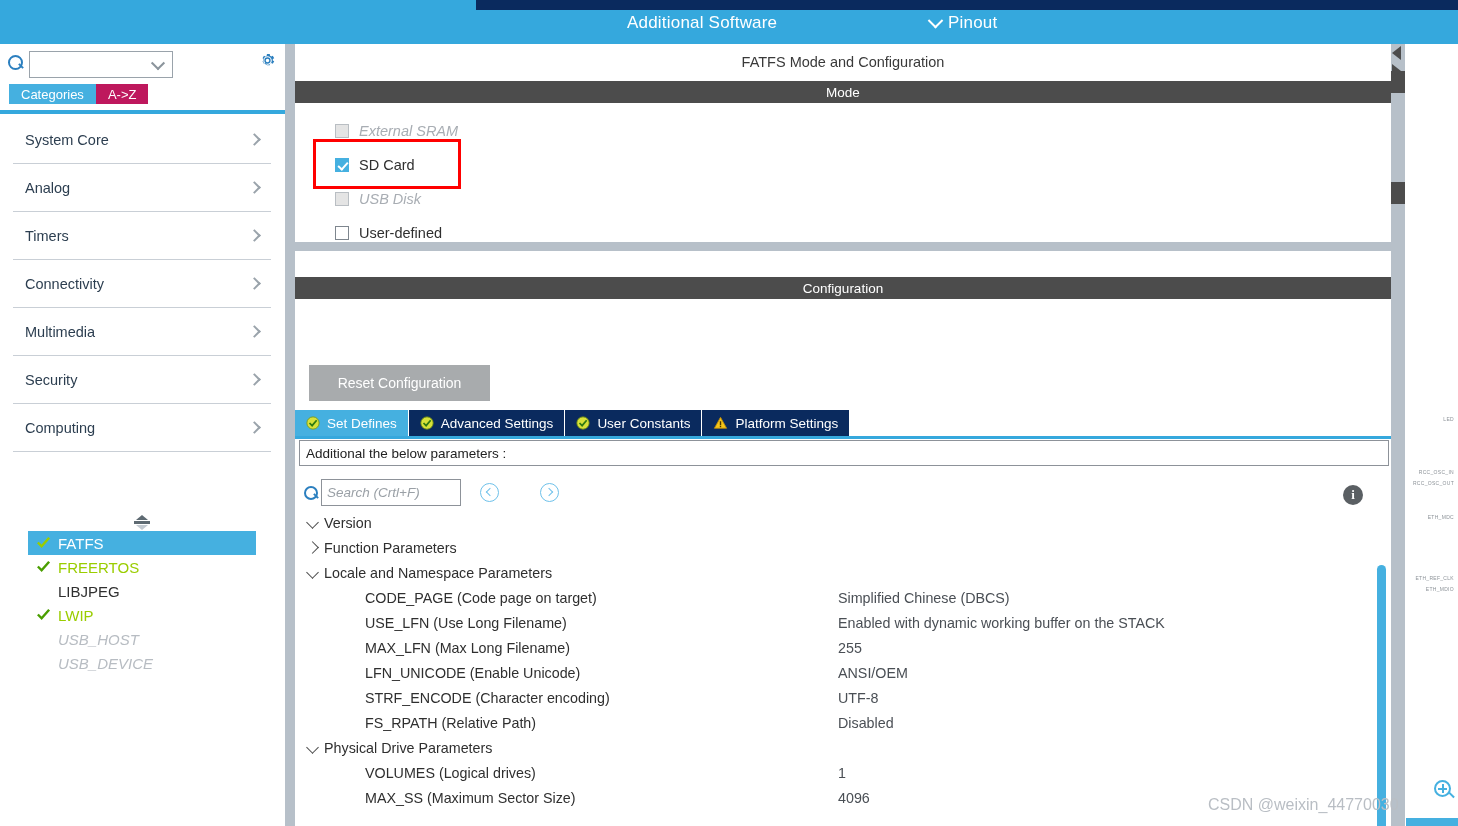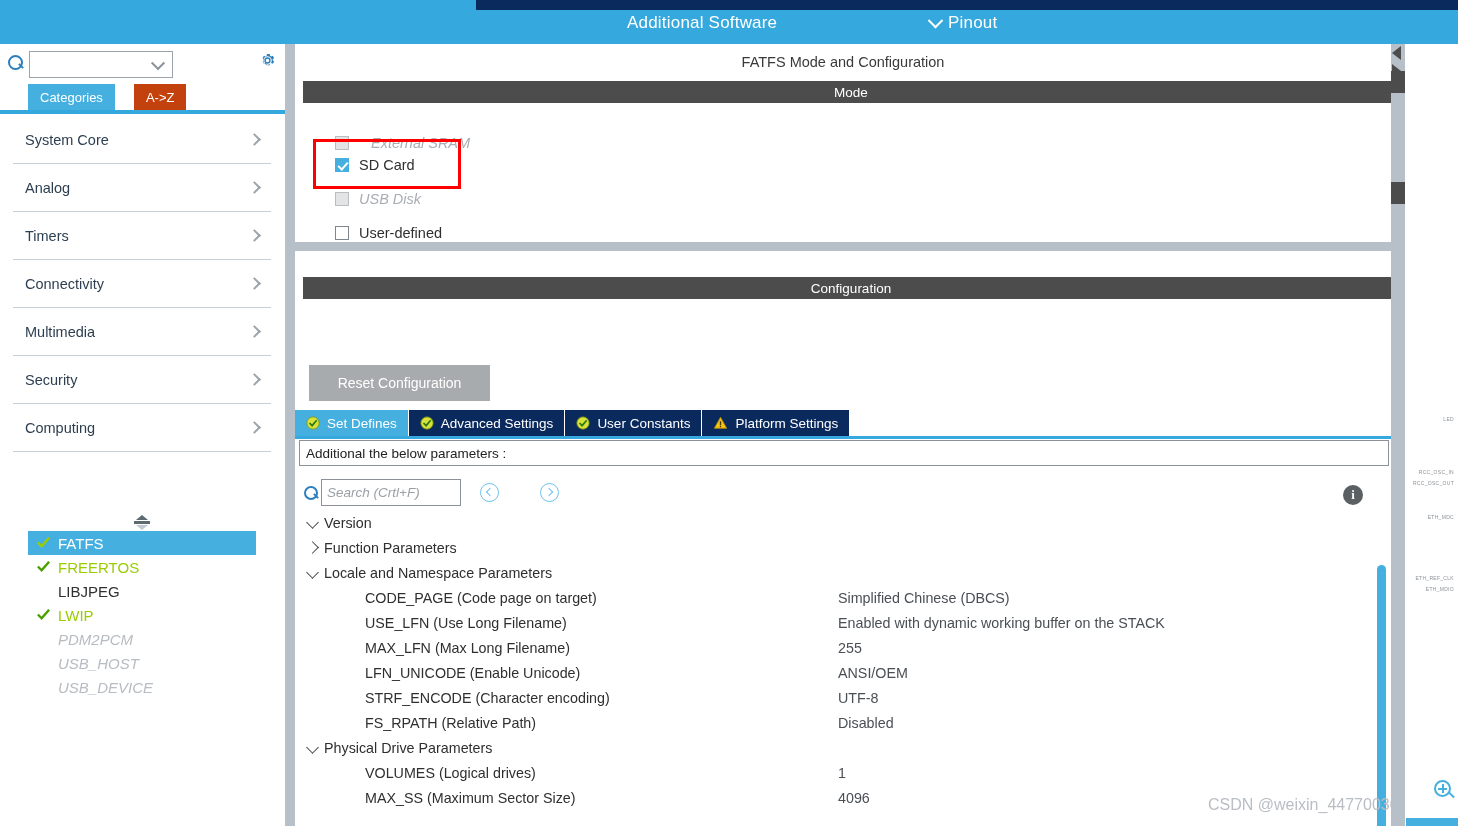--- a/index.html
+++ b/index.html
@@ -70,25 +70,25 @@
     border-right: 2px solid #8b949c; border-bottom: 2px solid #8b949c;
     transform: rotate(45deg) translate(-2px,-2px);
   }
   .gear {
     position: absolute; left: 258px; top: 51px; width: 19px; height: 19px;
   }
   .gear svg { display:block; }
 
   .tabs-cat { position: absolute; left: 9px; top: 40px; height: 26px; display: flex; }
   .tab-cat {
-    height: 26px; padding: 0 12px; display: flex; align-items: center;
-    font-size: 13px; color: #ffffff; white-space: nowrap; margin-left: 19px;
+    height: 20px; padding: 0 12px; display: flex; align-items: center;
+    font-size: 13px; color: #ffffff; white-space: nowrap;
   }
   .tab-cat.sel { background: #45b0e0; }
-  .tab-cat.unsel { background: #c2410c; }
+  .tab-cat.unsel { background: #be185d; }
   .tab-underline {
     position: absolute; left: 0; top: 66px; width: 285px; height: 4px;
     background: #35a8dd;
   }
 
   .cat-list { position: absolute; left: 13px; top: 72px; width: 258px; }
   .cat-row {
     position: relative; height: 48px; display: flex; align-items: center;
     justify-content: space-between; border-bottom: 1px solid #c9cfd6;
     padding: 0 6px 0 12px;
@@ -145,34 +145,34 @@
   .main {
     position: absolute; left: 295px; top: 44px; width: 1096px; height: 782px;
     background: #ffffff;
   }
   .panel-title {
     position: absolute; left: 0; top: 0; width: 1096px; height: 35px;
     display: flex; align-items: center; justify-content: center;
     font-size: 14.5px; color: #3a3a3a;
   }
   .bar-mode, .bar-config {
-    position: absolute; left: 8px; width: 1096px; height: 22px;
+    position: absolute; left: 0; width: 1096px; height: 22px;
     background: #4c4c4c; color: #fff; font-size: 13.5px;
     display: flex; align-items: center; justify-content: center;
   }
   .bar-mode { top: 37px; }
   .mode-box {
     position: absolute; left: 0; top: 59px; width: 1096px; height: 148px;
     background: #fff; border-bottom: 9px solid #b7c0c9;
   }
   .chk-row {
     position: absolute; left: 40px; display: flex; align-items: center;
     font-size: 14.5px; height: 20px;
   }
-  .chk-row.r0 { top: 30px; gap: 12px; }
+  .chk-row.r0 { top: 18px; }
   .chk-row.r1 { top: 52px; }
   .chk-row.r2 { top: 86px; }
   .chk-row.r3 { top: 120px; }
   .cbox {
     width: 14px; height: 14px; border: 1px solid #7e868e; background: #fff;
     margin-right: 10px; position: relative; flex: none;
   }
   .cbox.dis { background: #e4e4e4; border-color: #b9bec3; }
   .cbox.on { background: #45b0e0; border-color: #45b0e0; }
   .cbox.on::after {
@@ -430,23 +430,20 @@
       </div>
       <div class="mw-row green">
         <span class="mw-check">
           <svg width="15" height="15" viewBox="0 0 16 16">
               <path d="M2 8 L6 12 L14 3" stroke="#4a9e00" stroke-width="2.6" fill="none"></path>
             </svg>
         </span>
         <span>LWIP</span>
       </div>
       <div class="mw-row dim">
-        <span>PDM2PCM</span>
-      </div>
-      <div class="mw-row dim">
         <span>USB_HOST</span>
       </div>
       <div class="mw-row dim">
         <span>USB_DEVICE</span>
       </div>
     </div>
   </div>
 
   <div class="sidebar-sep"></div>
 

